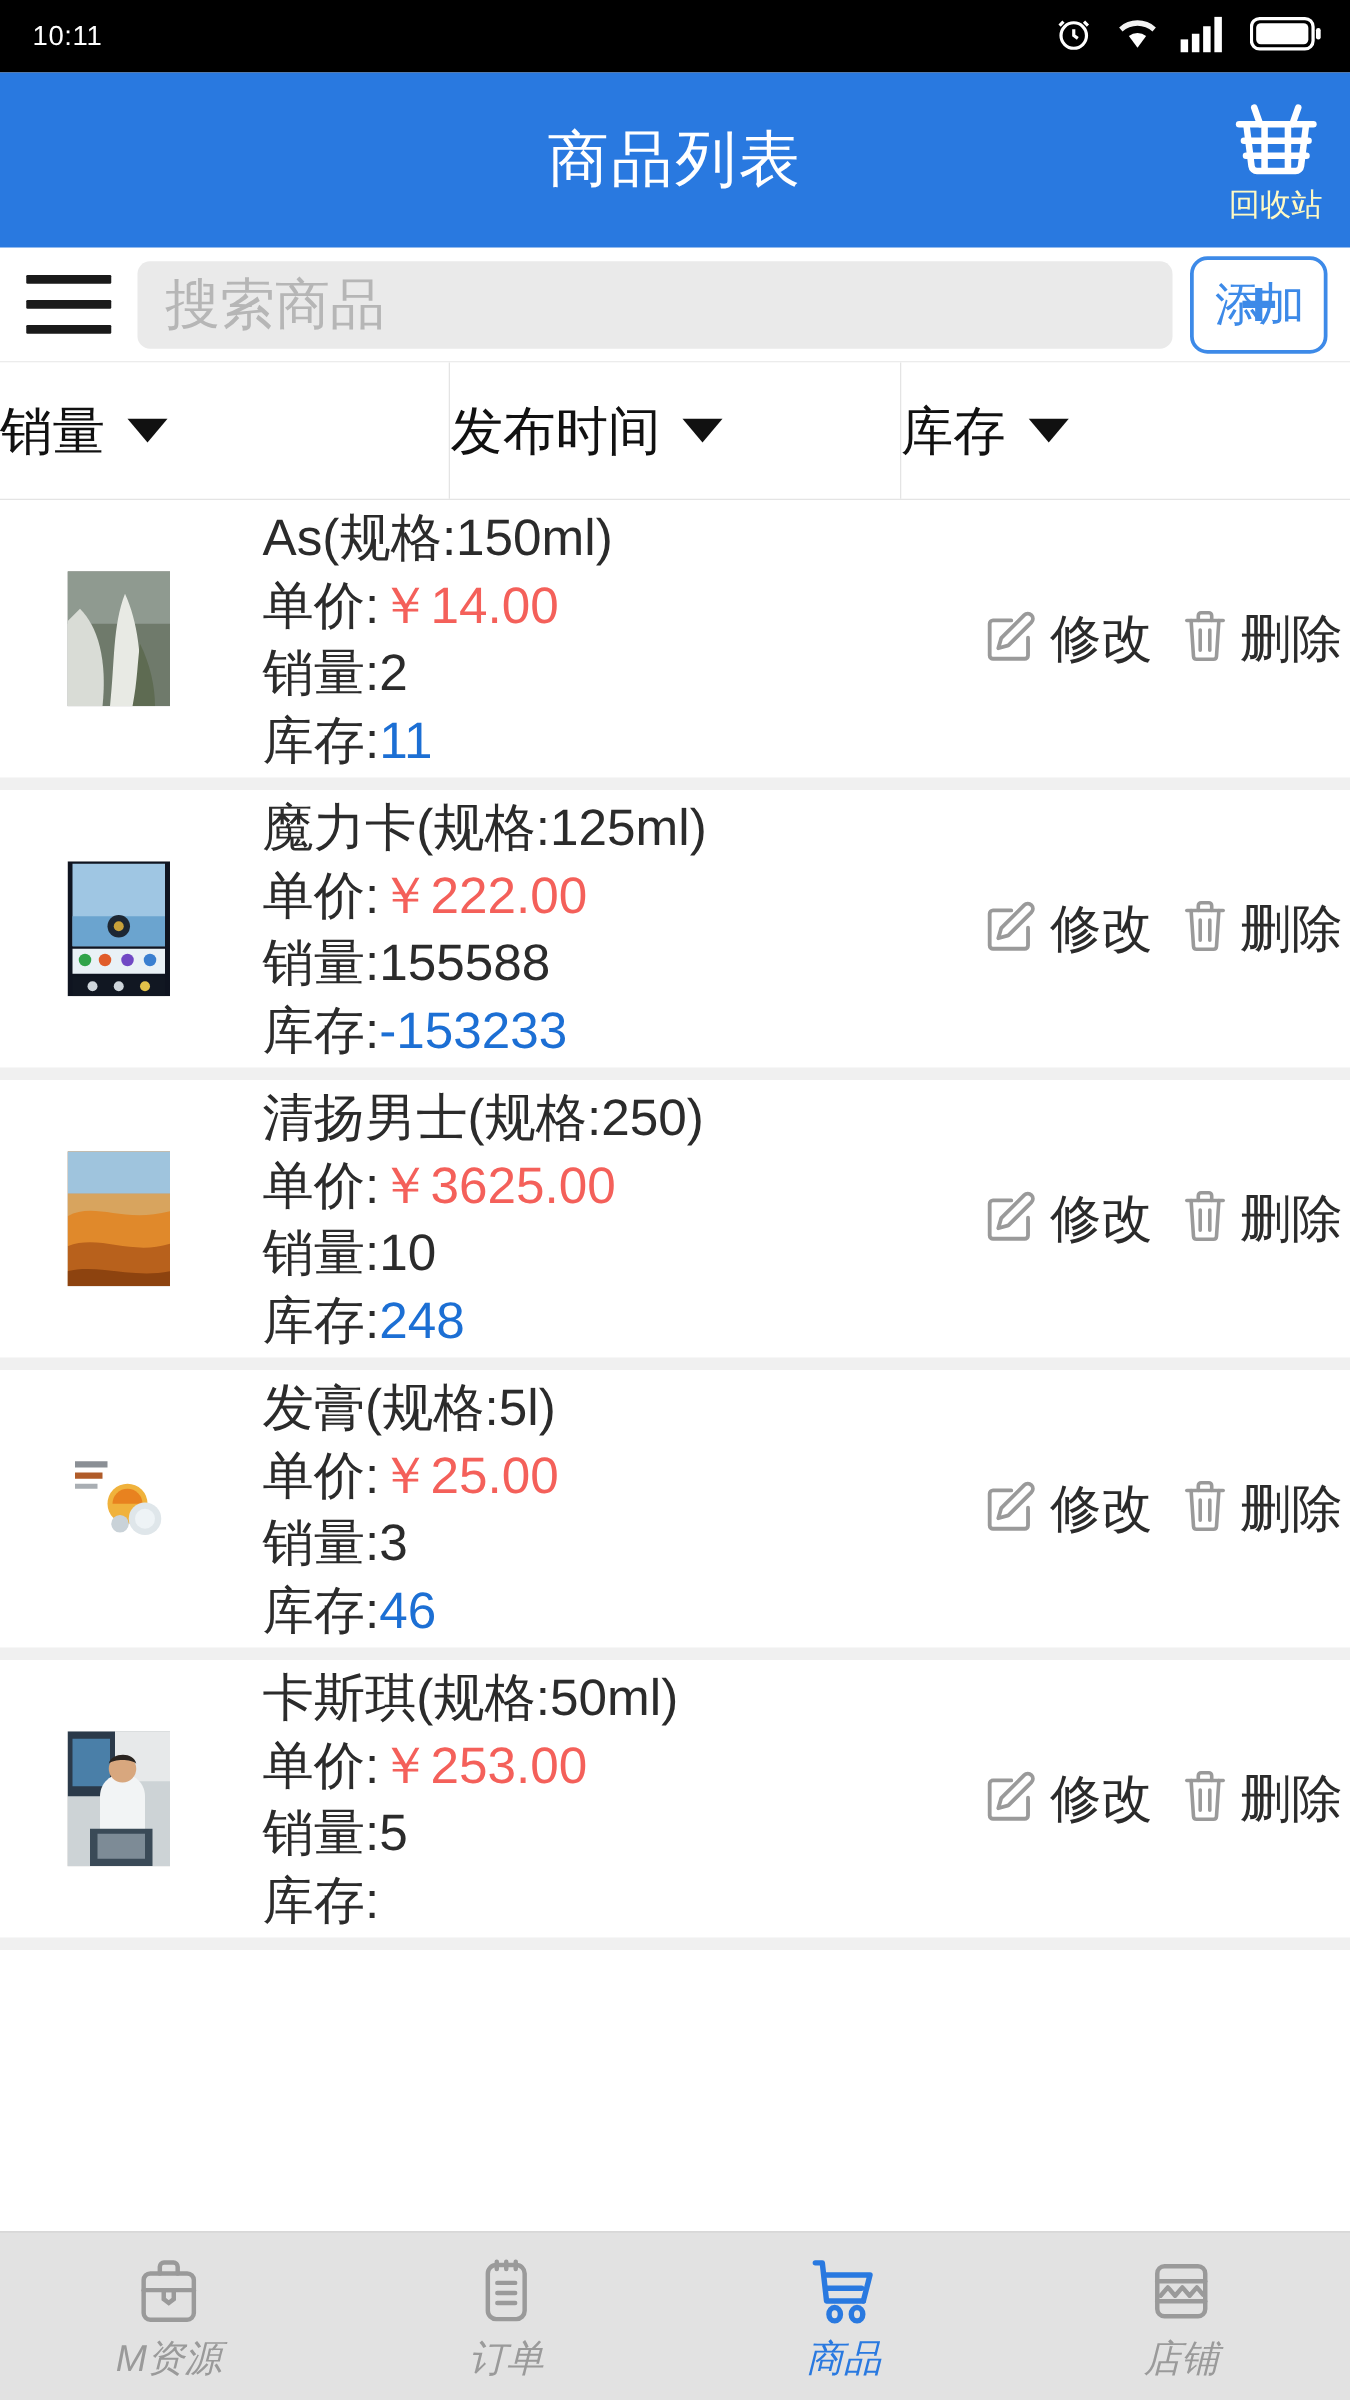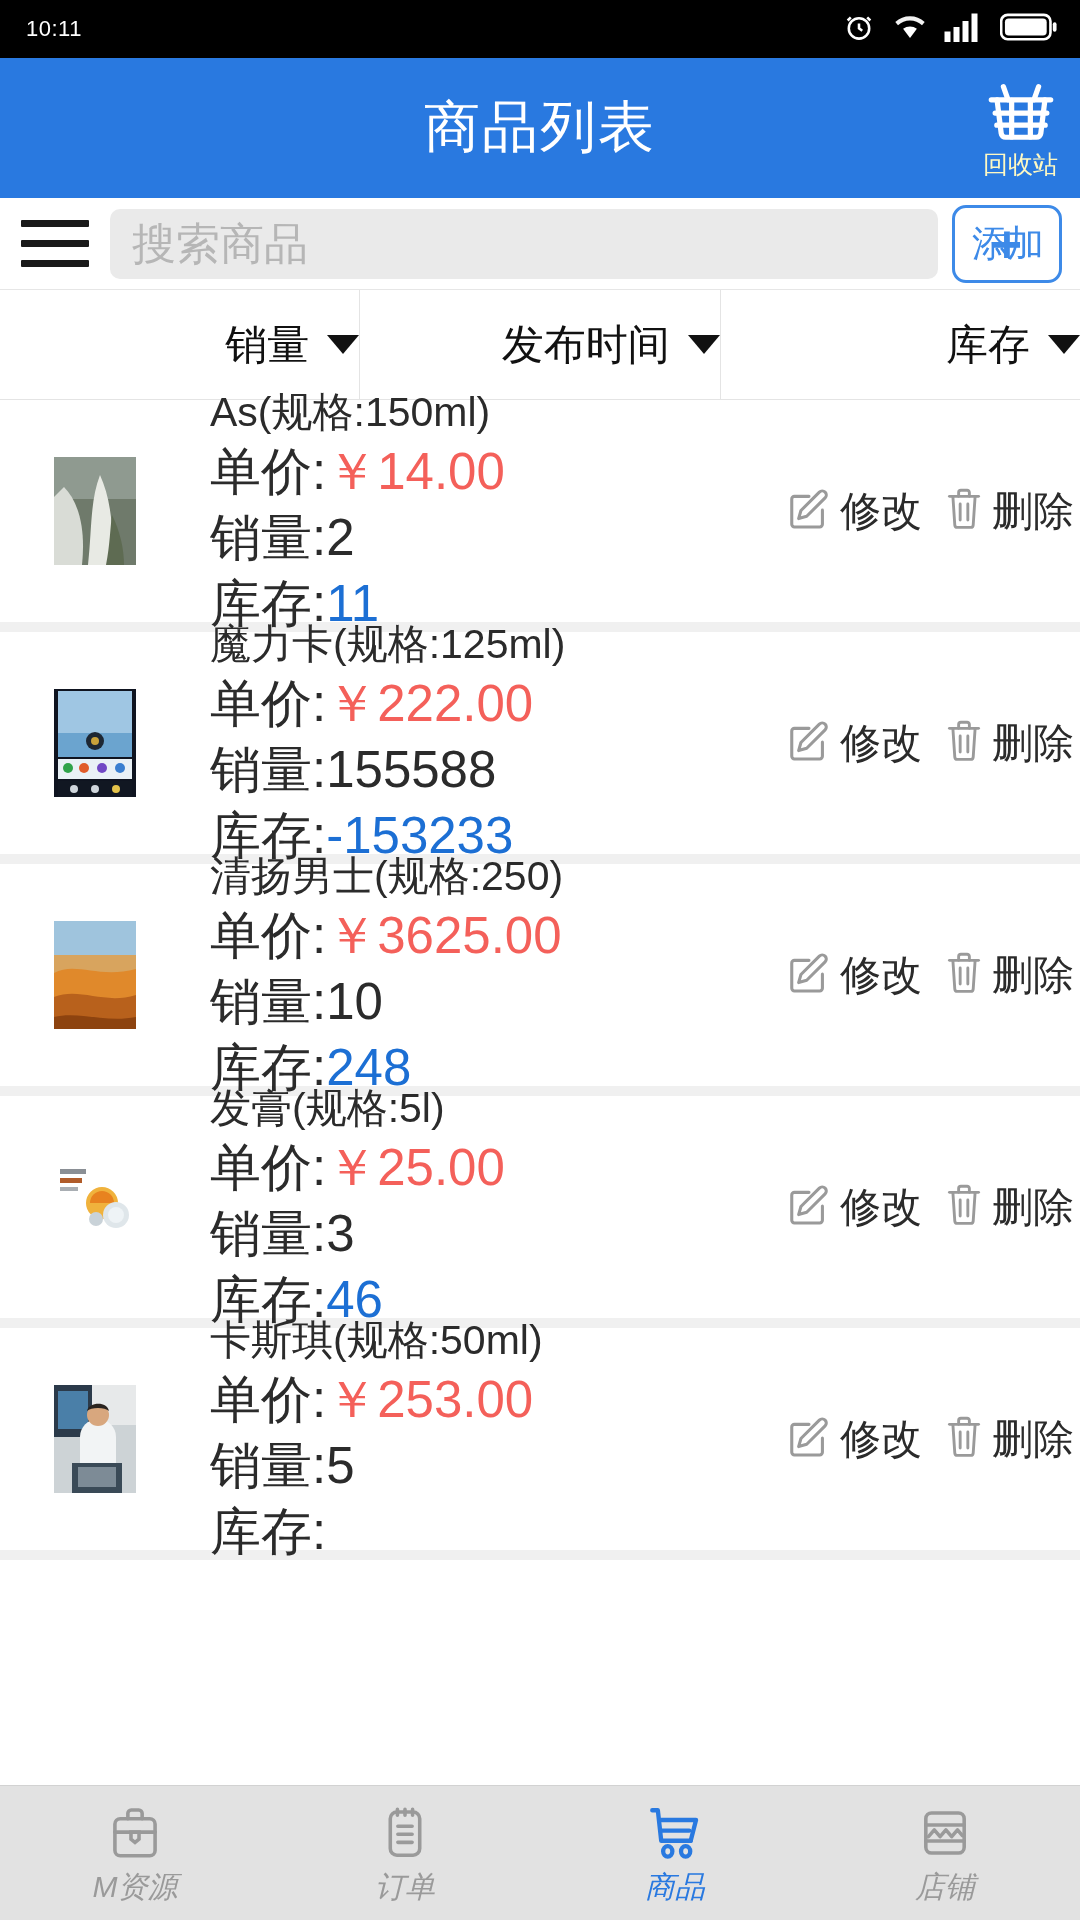--- a/index.html
+++ b/index.html
@@ -18,21 +18,21 @@
   }
   .status-time{ font-size:22px; letter-spacing:.5px; line-height:1; }
   .status-icons{ display:flex; align-items:center; gap:16px; }
   .ic{ display:block; }
 
   
   .appbar{
     height:140px; background:#2979e0;
     position:relative; display:flex; align-items:center; justify-content:center;
   }
-  .appbar-title{ color:#fff; font-size:56px; font-weight:400; letter-spacing:2px; }
+  .appbar-title{ color:#fff; font-size:49px; font-weight:400; letter-spacing:2px; }
   .recycle{
     position:absolute; right:22px; top:50%; transform:translateY(-50%);
     display:flex; flex-direction:column; align-items:center; gap:2px;
   }
   .recycle-label{ color:#fef9c3; font-size:25px; line-height:1; }
 
   
   .searchrow{
     height:92px; background:#fff; display:flex; align-items:center;
     padding:0 18px 0 14px; gap:14px; border-bottom:1px solid #e6e6e6;
@@ -56,40 +56,40 @@
   }
   .addbtn .txt{ font-size:37px; color:#3d8ae8; letter-spacing:-2px; }
   .addbtn .plus{
     position:absolute; left:50%; top:50%; transform:translate(-50%,-50%);
     color:#3d8ae8; font-size:52px; font-weight:700; line-height:1;
   }
 
   
   .sortbar{ height:110px; display:flex; border-bottom:1px solid #e4e4e4; background:#fff; }
   .sorttab{
-    flex:1 1 0; display:flex; align-items:center; justify-content:flex-end; gap:18px;
+    flex:1 1 0; display:flex; align-items:center; justify-content:flex-start; gap:18px;
     border-right:1px solid #e4e4e4;
   }
   .sorttab:last-child{ border-right:none; }
   .sorttab .label{ font-size:42px; color:#111; }
   .caret{ width:0;height:0;border-left:16px solid transparent;border-right:16px solid transparent;
           border-top:19px solid #111; }
 
   
   .list{ background:#a16207; }
   .row{
     background:#fff; height:232px; position:relative;
     display:flex; align-items:center; padding:0 0 0 40px;
     border-bottom:10px solid #f0f0f0;
   }
   .thumbwrap{ flex:0 0 auto; width:110px; display:flex; align-items:center; justify-content:center; }
   .thumb{ width:82px; height:108px; background:#ccc; overflow:hidden; position:relative; }
   .info{ flex:1 1 auto; padding-left:60px; display:flex; flex-direction:column; justify-content:center; gap:4px; }
   .pname{ font-size:41px; color:#2b2b2b; line-height:1.22; }
-  .pline{ font-size:51px; color:#2b2b2b; line-height:1.22; }
+  .pline{ font-size:41px; color:#2b2b2b; line-height:1.22; }
   .price{ color:#f4605a; }
   .stock{ color:#1c6fd4; }
   .actions{
     flex:0 0 auto; display:flex; align-items:flex-start; gap:22px;
     padding-right:6px;
   }
   .act{ display:flex; align-items:center; gap:8px; }
   .act .lbl{ font-size:41px; color:#2b2b2b; }
 
   

